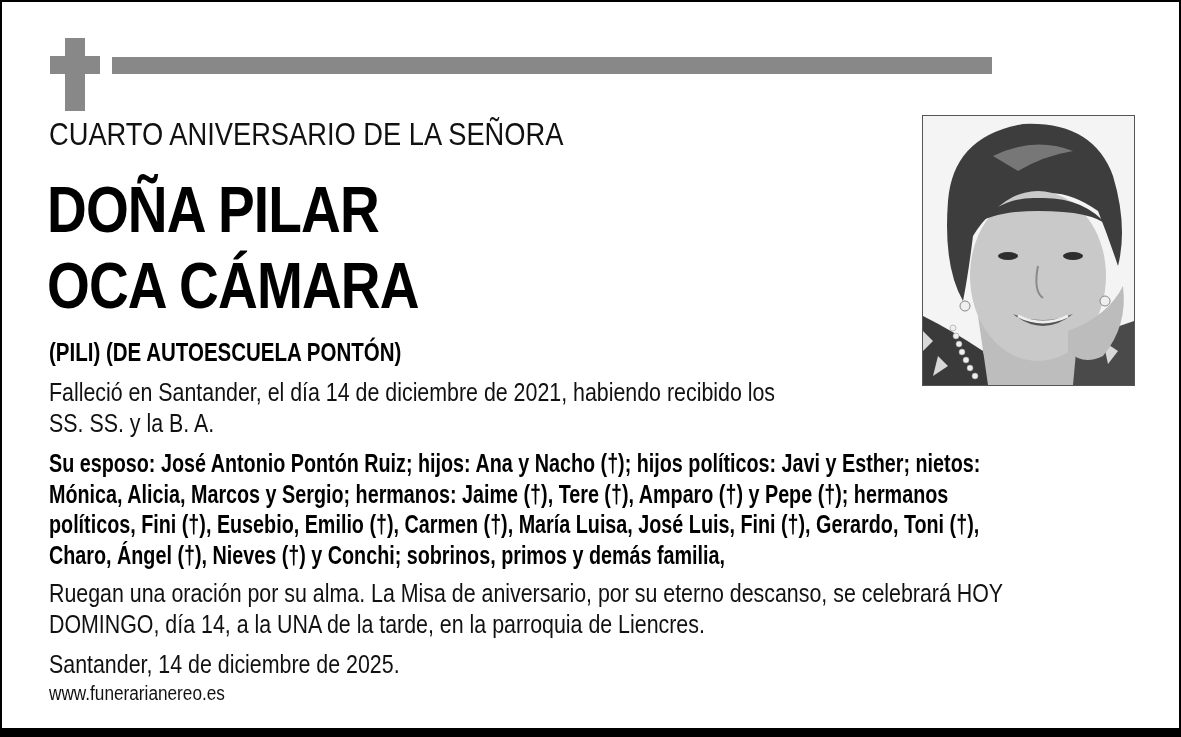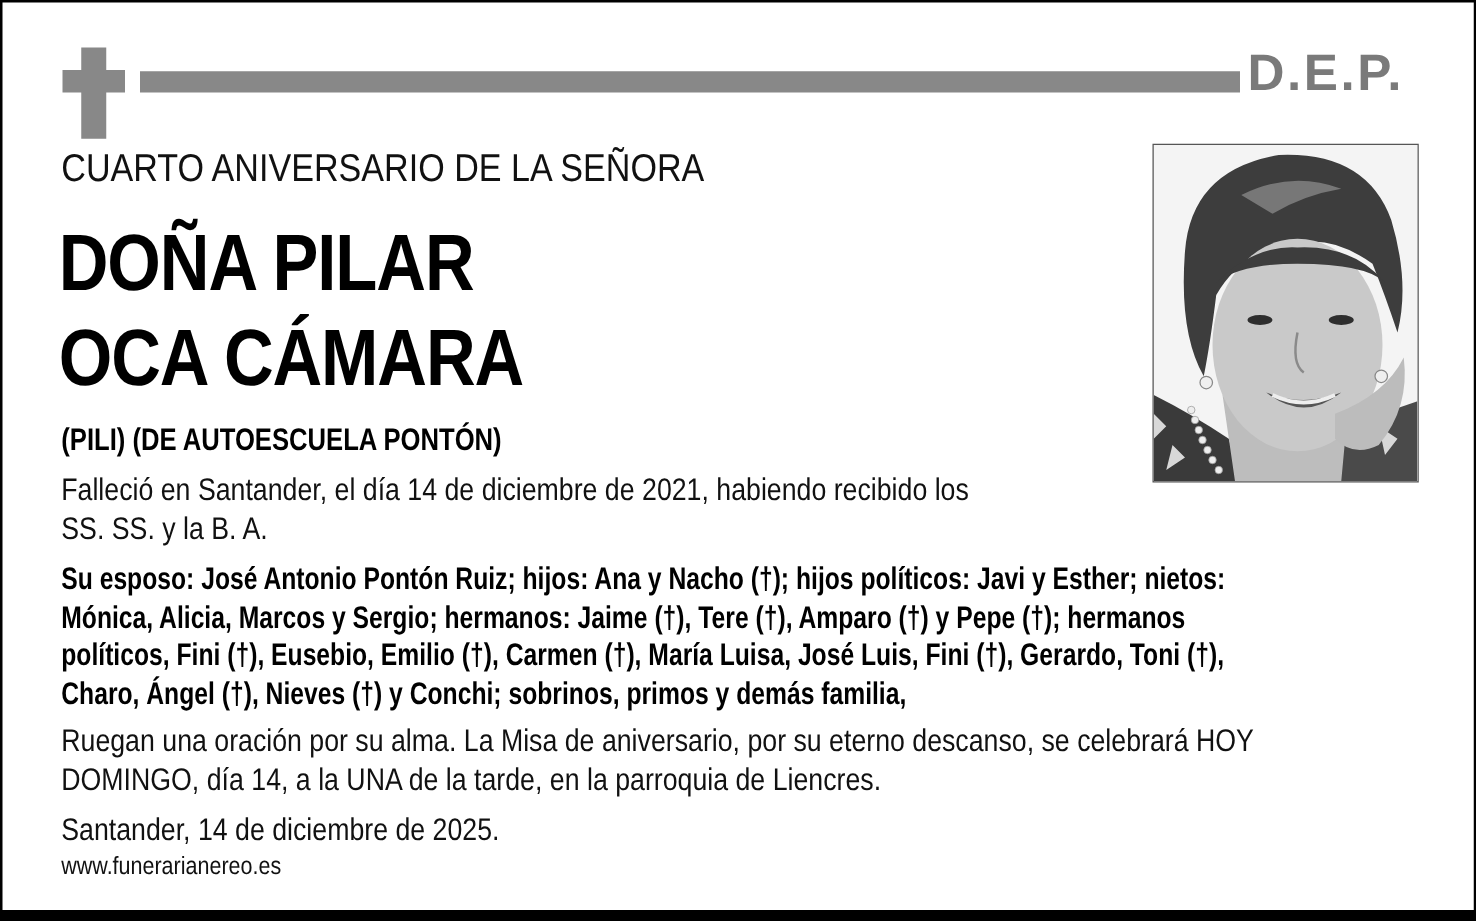--- a/index.html
+++ b/index.html
@@ -60,21 +60,20 @@
     .photo svg { display: block; }
   </style>
 </head>
 <body>
 
 <div class="frame">
 
   <div class="cross-v"></div>
   <div class="cross-h"></div>
   <div class="rule"></div>
-  <div class="dep">D.E.P.</div>
 
   <div class="subtitle">CUARTO ANIVERSARIO DE LA SEÑORA</div>
   <div class="name l1">DOÑA PILAR</div>
   <div class="name l2">OCA CÁMARA</div>
   <div class="alias">(PILI) (DE AUTOESCUELA PONTÓN)</div>
 
   <div class="para death">
     <span class="line">Falleció en Santander, el día 14 de diciembre de 2021, habiendo recibido los</span>
     <span class="line">SS. SS. y la B. A.</span>
   </div>

